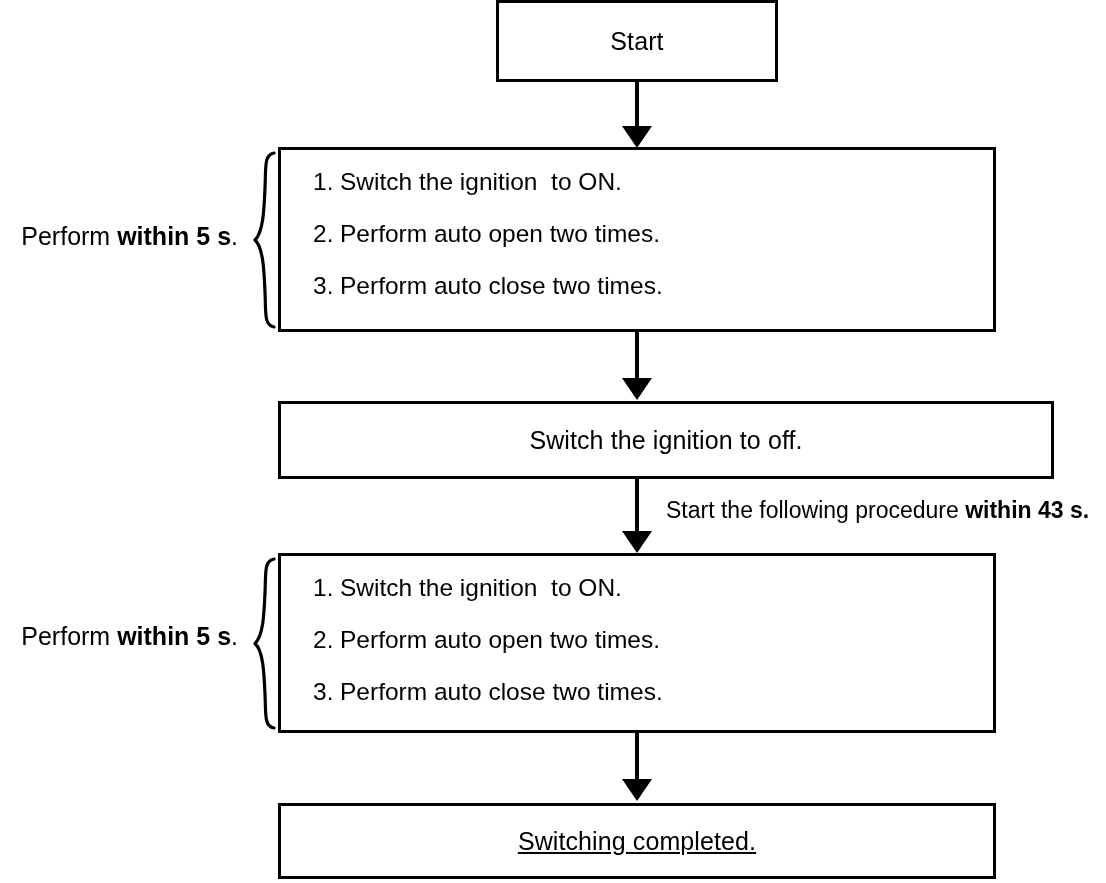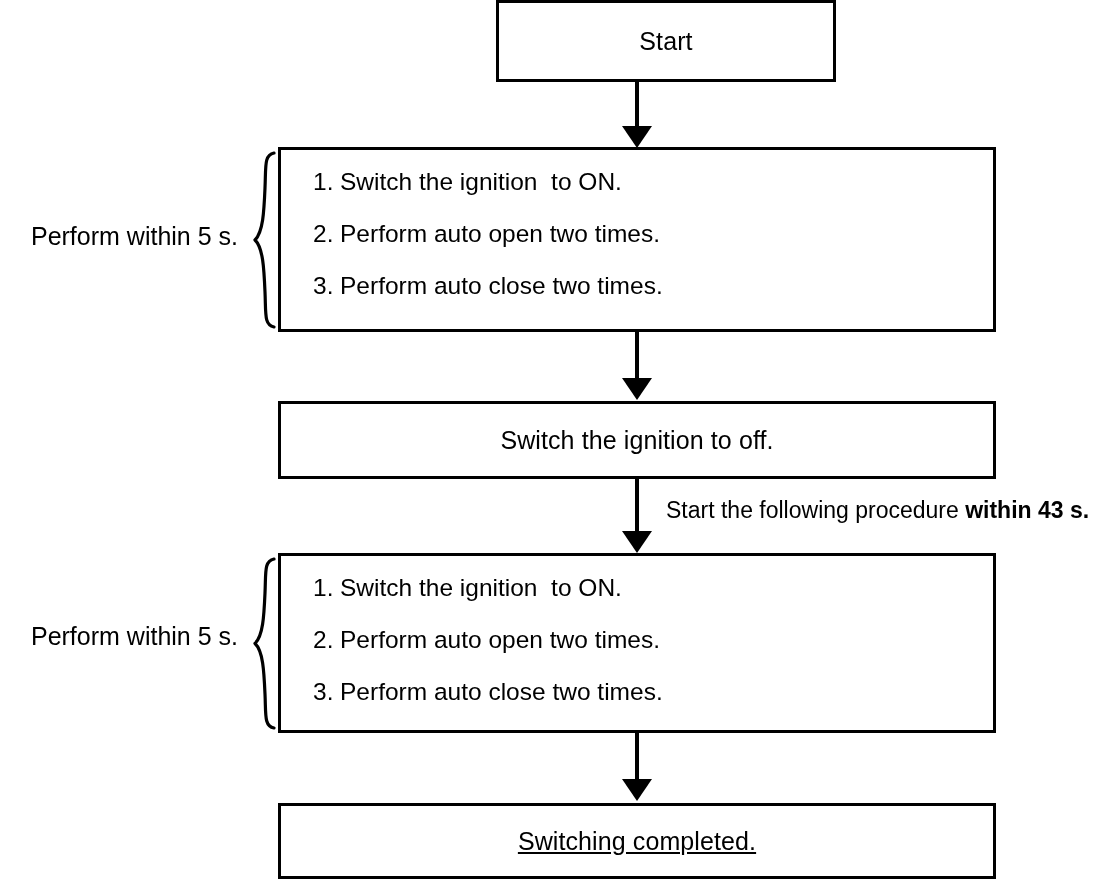--- a/index.html
+++ b/index.html
@@ -47,21 +47,21 @@
     display: inline-block;
     min-width: 27px;
     text-align: left;
   }
   .side-label {
     position: absolute;
     font-size: 25px;
     white-space: pre;
     text-align: right;
   }
-  .side-label b { font-weight: normal; }
+  .side-label b { font-weight: bold; }
   .annot {
     position: absolute;
     font-size: 23px;
     white-space: pre;
   }
   .annot b { font-weight: bold; }
   .brace {
     position: absolute;
   }
   .arrow-line {
@@ -76,21 +76,21 @@
     border-left: 15px solid transparent;
     border-right: 15px solid transparent;
     border-top: 22px solid #000000;
   }
 </style>
 </head>
 <body>
 
 <div id="canvas">
 
-  <div class="box box-center-text" style="left:496px; top:0px; width:340px; height:82px;">
+  <div class="box box-center-text" style="left:496px; top:0px; width:282px; height:82px;">
     <span>Start</span>
   </div>
 
   <div class="arrow-line" style="left:635px; top:80px; height:48px;"></div>
   <div class="arrow-head" style="left:622px; top:126px;"></div>
 
   <div class="side-label" style="left:8px; top:222px; width:230px;"><span>Perform </span><b>within 5 s</b><span>.</span></div>
 
   <div class="brace" style="left:252px; top:150px;">
     <svg width="26" height="180" viewBox="0 0 26 180" xmlns="http://www.w3.org/2000/svg">
@@ -106,21 +106,21 @@
       <span class="step-num">2.</span><span>Perform auto open two times.</span>
     </div>
     <div class="step-row">
       <span class="step-num">3.</span><span>Perform auto close two times.</span>
     </div>
   </div>
 
   <div class="arrow-line" style="left:635px; top:331px; height:48px;"></div>
   <div class="arrow-head" style="left:622px; top:378px;"></div>
 
-  <div class="box box-center-text" style="left:278px; top:401px; width:718px; height:78px;">
+  <div class="box box-center-text" style="left:278px; top:401px; width:776px; height:78px;">
     <span>Switch the ignition  to off.</span>
   </div>
 
   <div class="arrow-line" style="left:635px; top:478px; height:55px;"></div>
   <div class="arrow-head" style="left:622px; top:531px;"></div>
 
   <div class="annot" style="left:666px; top:497px;"><span>Start the following procedure </span><b>within 43 s.</b><span></span></div>
 
   <div class="side-label" style="left:8px; top:622px; width:230px;"><span>Perform </span><b>within 5 s</b><span>.</span></div>
 

